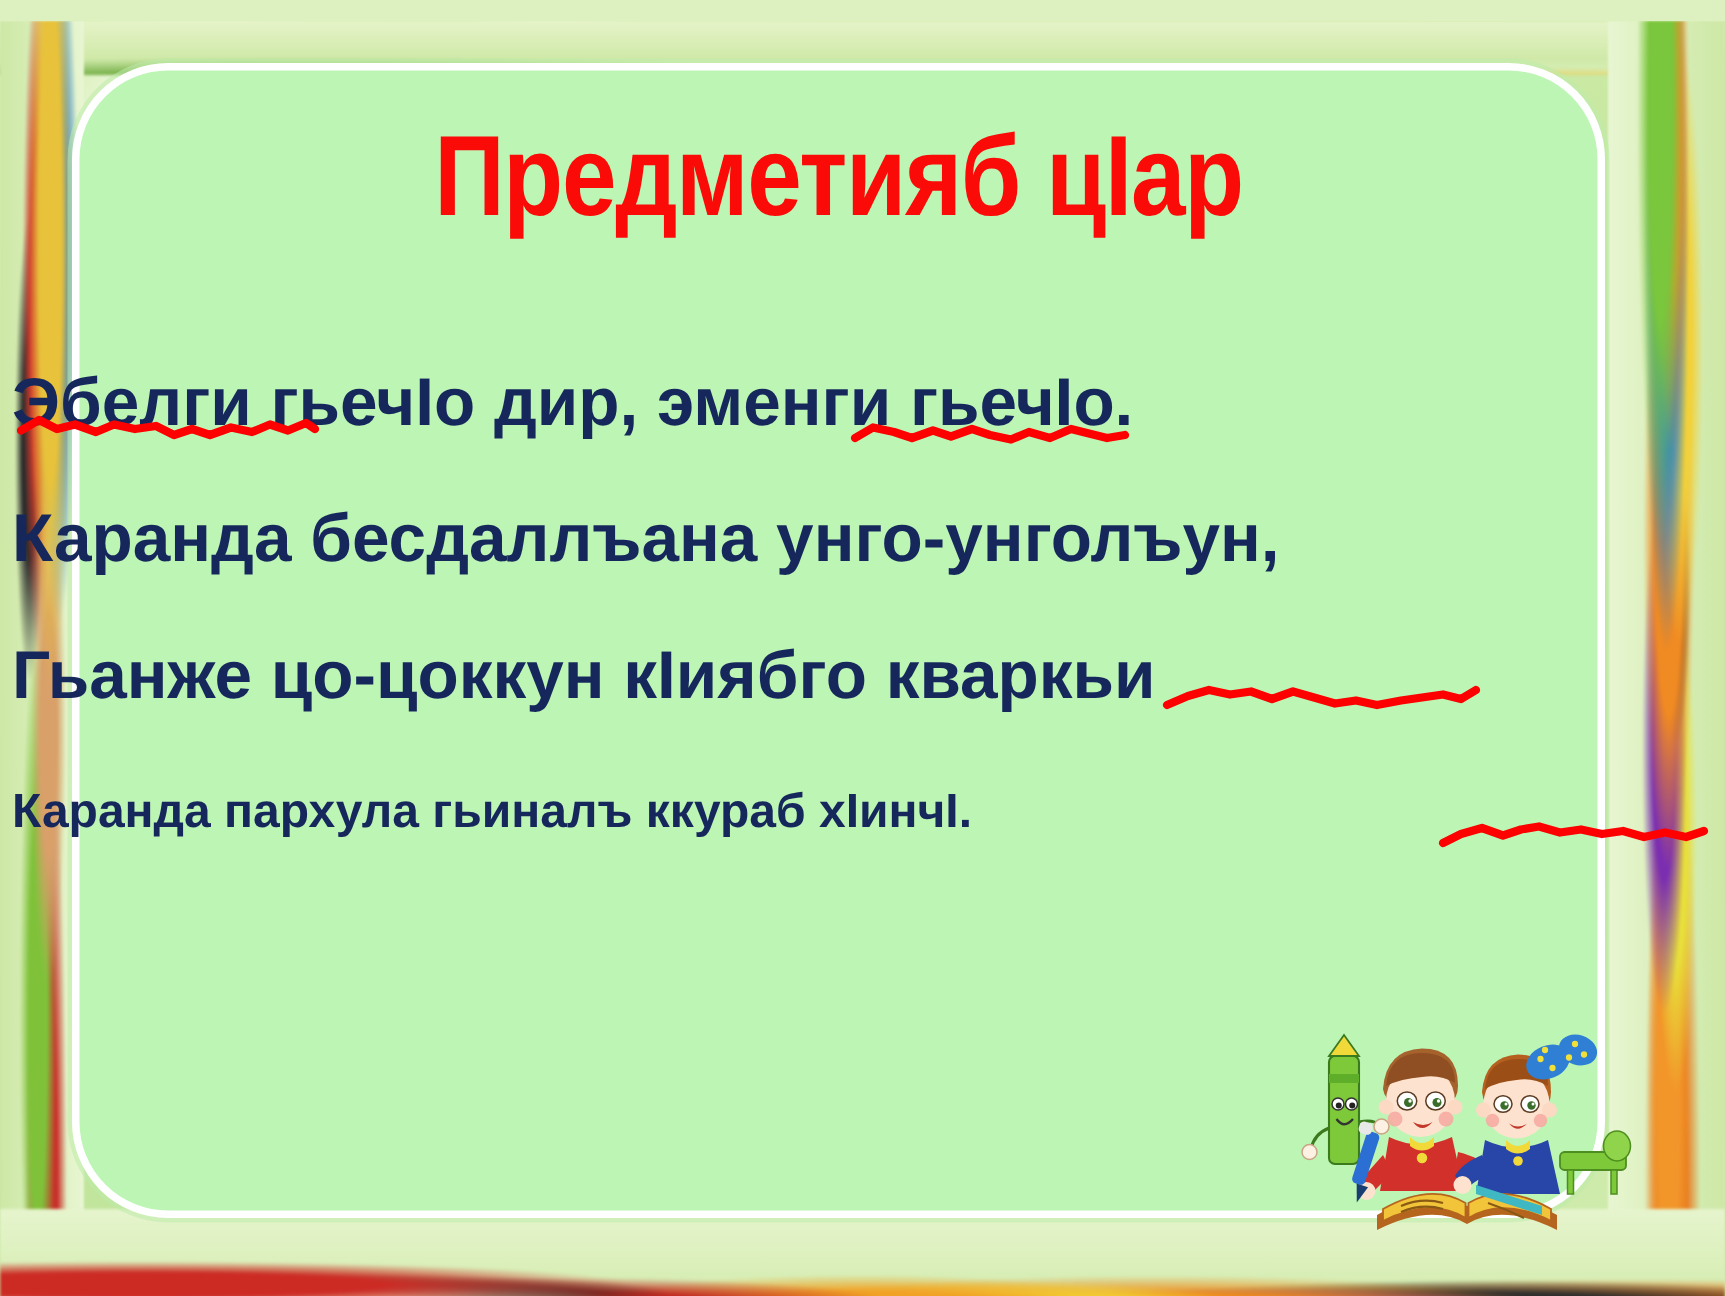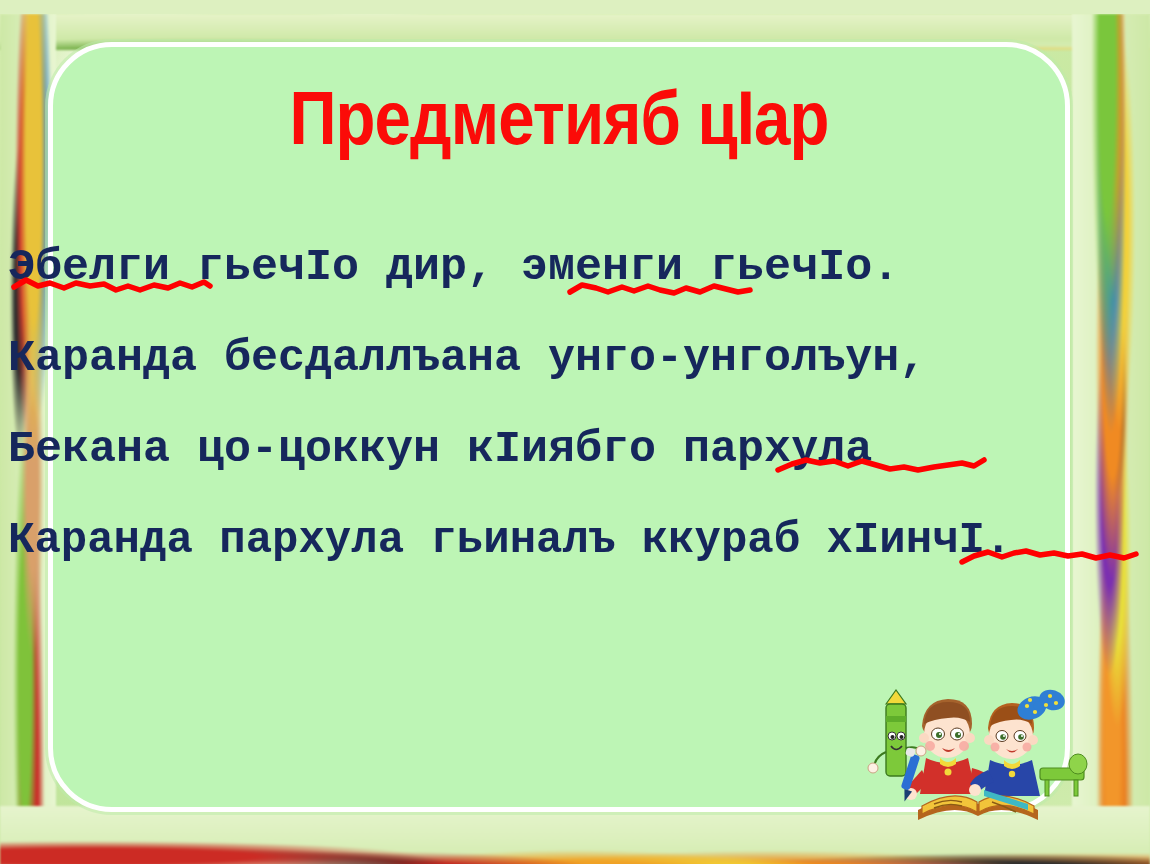--- a/index.html
+++ b/index.html
@@ -120,32 +120,32 @@
     white-space: nowrap;
   }
 
   
   .body-text {
     position: absolute;
     left: 8px;
     top: 208px;
     width: 1136px;
     color: #16275c;
-    font-family: Liberation Mono, monospace;
+    font-family: Liberation Sans, sans-serif;
     font-weight: bold;
     font-size: 45px;
     line-height: 91px;
   }
   .line {
     position: relative;
     white-space: nowrap;
     height: 91px;
   }
   .line-4 {
-    font-size: 44px;
+    font-size: 32px;
   }
 
   
   .squiggle {
     position: absolute;
     height: 22px;
     pointer-events: none;
   }
   .squiggle svg { display: block; width: 100%; height: 100%; overflow: visible; }
   .sq-path {
@@ -189,21 +189,21 @@
           <path class="sq-path" d="M2,13 L14,6 L26,12 L38,9 L52,14 L64,9 L78,12 L92,10 L104,16 L116,12 L128,16 L142,11 L156,14 L168,9 L180,13 L192,8 L198,12"></path>
         </svg>
       </span>
     </div>
 
     <div class="line">
       <span>Каранда бесдаллъана унго-унголъун,</span>
     </div>
 
     <div class="line">
-      <span>Бекана цо-цоккун кIиябго пархула</span>
+      <span>Гьанже цо-цоккун кIиябго кваркьи</span>
       <span class="squiggle" style="left:768px; top:50px; width:212px;">
         <svg viewBox="0 0 212 22" preserveAspectRatio="none">
           <path class="sq-path" d="M2,16 L16,10 L30,6 L44,9 L58,7 L72,12 L86,7 L100,11 L114,15 L128,13 L142,16 L158,13 L172,11 L186,9 L198,12 L208,6"></path>
         </svg>
       </span>
     </div>
 
     <div class="line line-4">
       <span>Каранда пархула гьиналъ ккураб хIинчI.</span>
       <span class="squiggle" style="left:952px; top:50px; width:180px;">

